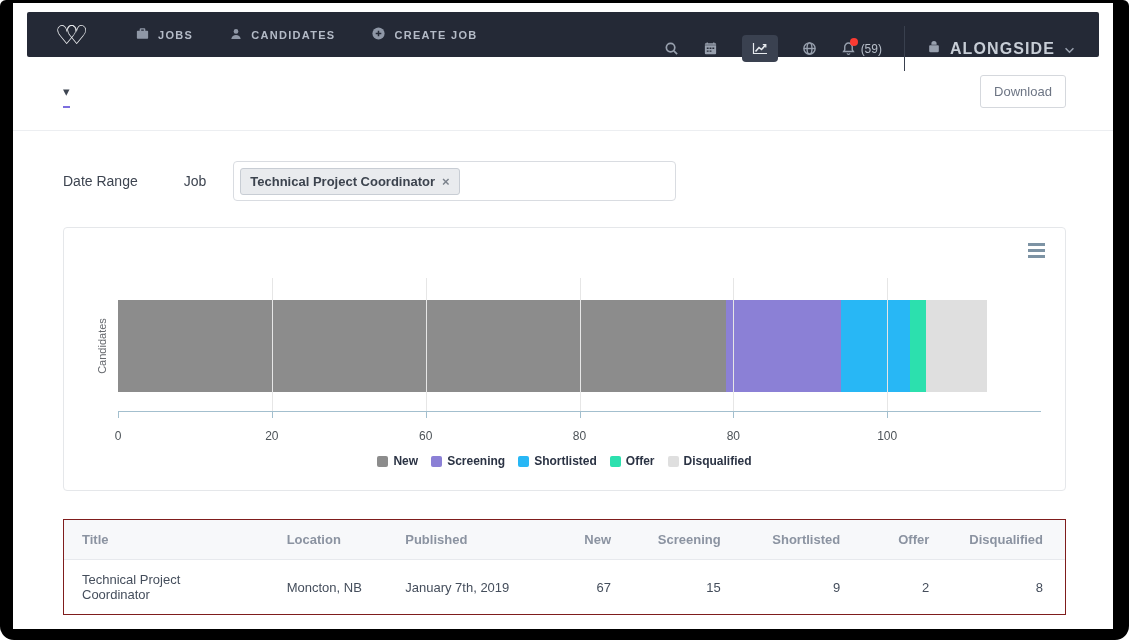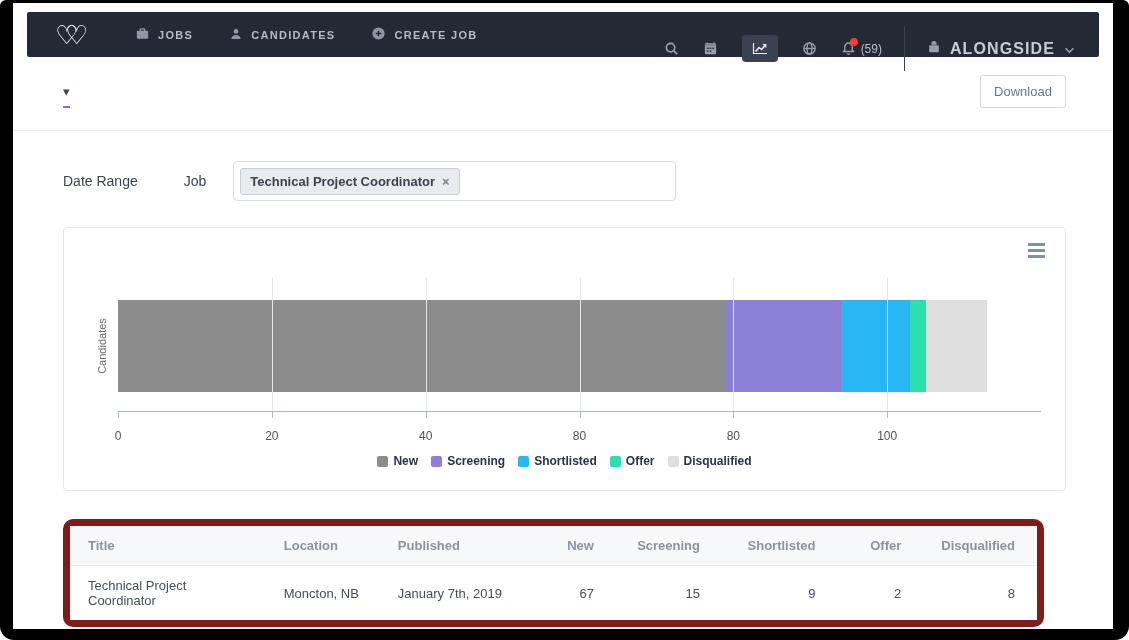--- a/index.html
+++ b/index.html
@@ -76,21 +76,21 @@
                color:#4d5358; }
   .ylabel { position:absolute; left:38px; top:118px; transform:translate(-50%,-50%) rotate(-90deg);
             font-size:11px; color:#66696e; white-space:nowrap; }
   .legend { position:absolute; bottom:22px; left:0; right:0; display:flex; justify-content:center;
             gap:13px; }
   .legend-item { display:flex; align-items:center; gap:5px; cursor:pointer; }
   .legend-swatch { width:11px; height:11px; border-radius:2px; }
   .legend-label { font-size:12px; font-weight:700; color:#2b3344; }
 
   
-  .table-wrap { margin:28px 69px 0 50px; border:7px solid #7f1d1d; border-radius:10px; }
+  .table-wrap { margin:28px 47px 0 50px; border:1px solid #7f1d1d; border-radius:0; }
   table { width:100%; border-collapse:collapse; }
   thead th { background:#f7f8fa; text-align:left; font-size:13px; font-weight:700; color:#8b93a1;
              padding:12px 18px; border-bottom:1px solid #e7e9ed; }
   tbody td { font-size:13px; color:#454e5c; padding:12px 18px; background:#fff; }
   th.num, td.num { text-align:right; padding-right:22px; }
   th:nth-child(1){width:21%;} th:nth-child(2){width:12%;} th:nth-child(3){width:16%;}
   th:nth-child(4){width:9%;}  th:nth-child(5){width:11%;} th:nth-child(6){width:12%;}
   th:nth-child(7){width:9%;}  th:nth-child(8){width:10%;}
 </style>
 </head>
@@ -231,21 +231,21 @@
 
       <div class="tickmark" style="left: 0%;"></div>
       <div class="tickmark" style="left: 16.6667%;"></div>
       <div class="tickmark" style="left: 33.3333%;"></div>
       <div class="tickmark" style="left: 50%;"></div>
       <div class="tickmark" style="left: 66.6667%;"></div>
       <div class="tickmark" style="left: 83.3333%;"></div>
 
       <span class="ticklabel" style="left: 0%;">0</span>
       <span class="ticklabel" style="left: 16.6667%;">20</span>
-      <span class="ticklabel" style="left: 33.3333%;">40</span>
+      <span class="ticklabel" style="left: 33.3333%;">60</span>
       <span class="ticklabel" style="left: 50%;">80</span>
       <span class="ticklabel" style="left: 66.6667%;">80</span>
       <span class="ticklabel" style="left: 83.3333%;">100</span>
     </div>
 
     <div class="legend">
       <span class="legend-item">
         <span class="legend-swatch" style="background: rgb(140, 140, 140);"></span>
         <span class="legend-label">New</span>
       </span>

